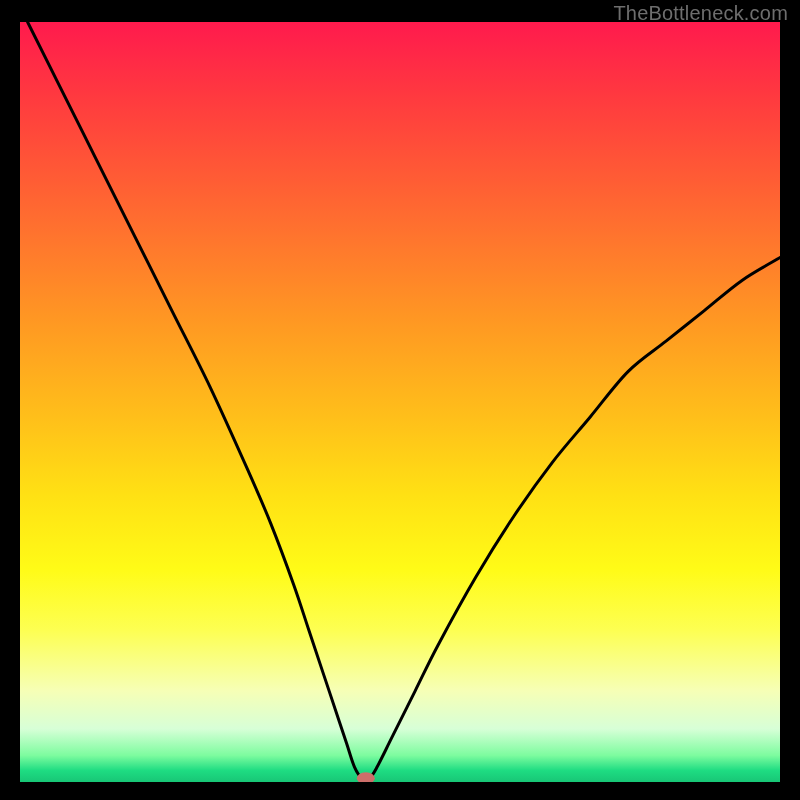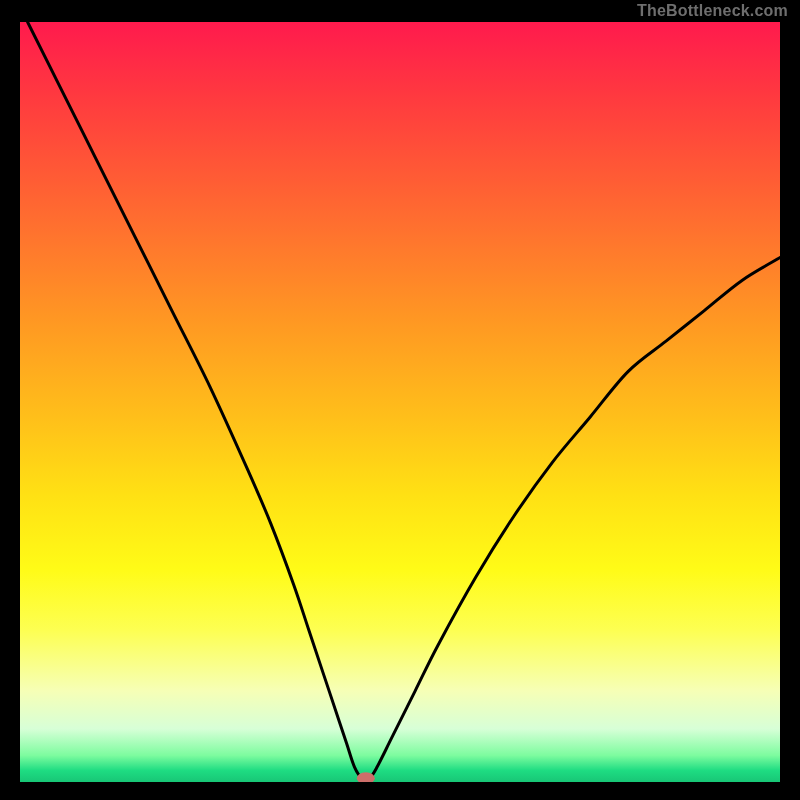--- a/index.html
+++ b/index.html
@@ -15,22 +15,22 @@
     position: relative;
     width: 800px;
     height: 800px;
     background: #000;
   }
   .watermark {
     position: absolute;
     top: 2px;
     right: 12px;
     color: #6e6e6e;
-    font-size: 16px;
-    font-weight: 700;
+    font-size: 20px;
+    font-weight: 400;
     letter-spacing: 0.2px;
     z-index: 10;
     user-select: none;
   }
   .plot-area {
     position: absolute;
     left: 20px;
     top: 22px;
     width: 760px;
     height: 760px;

